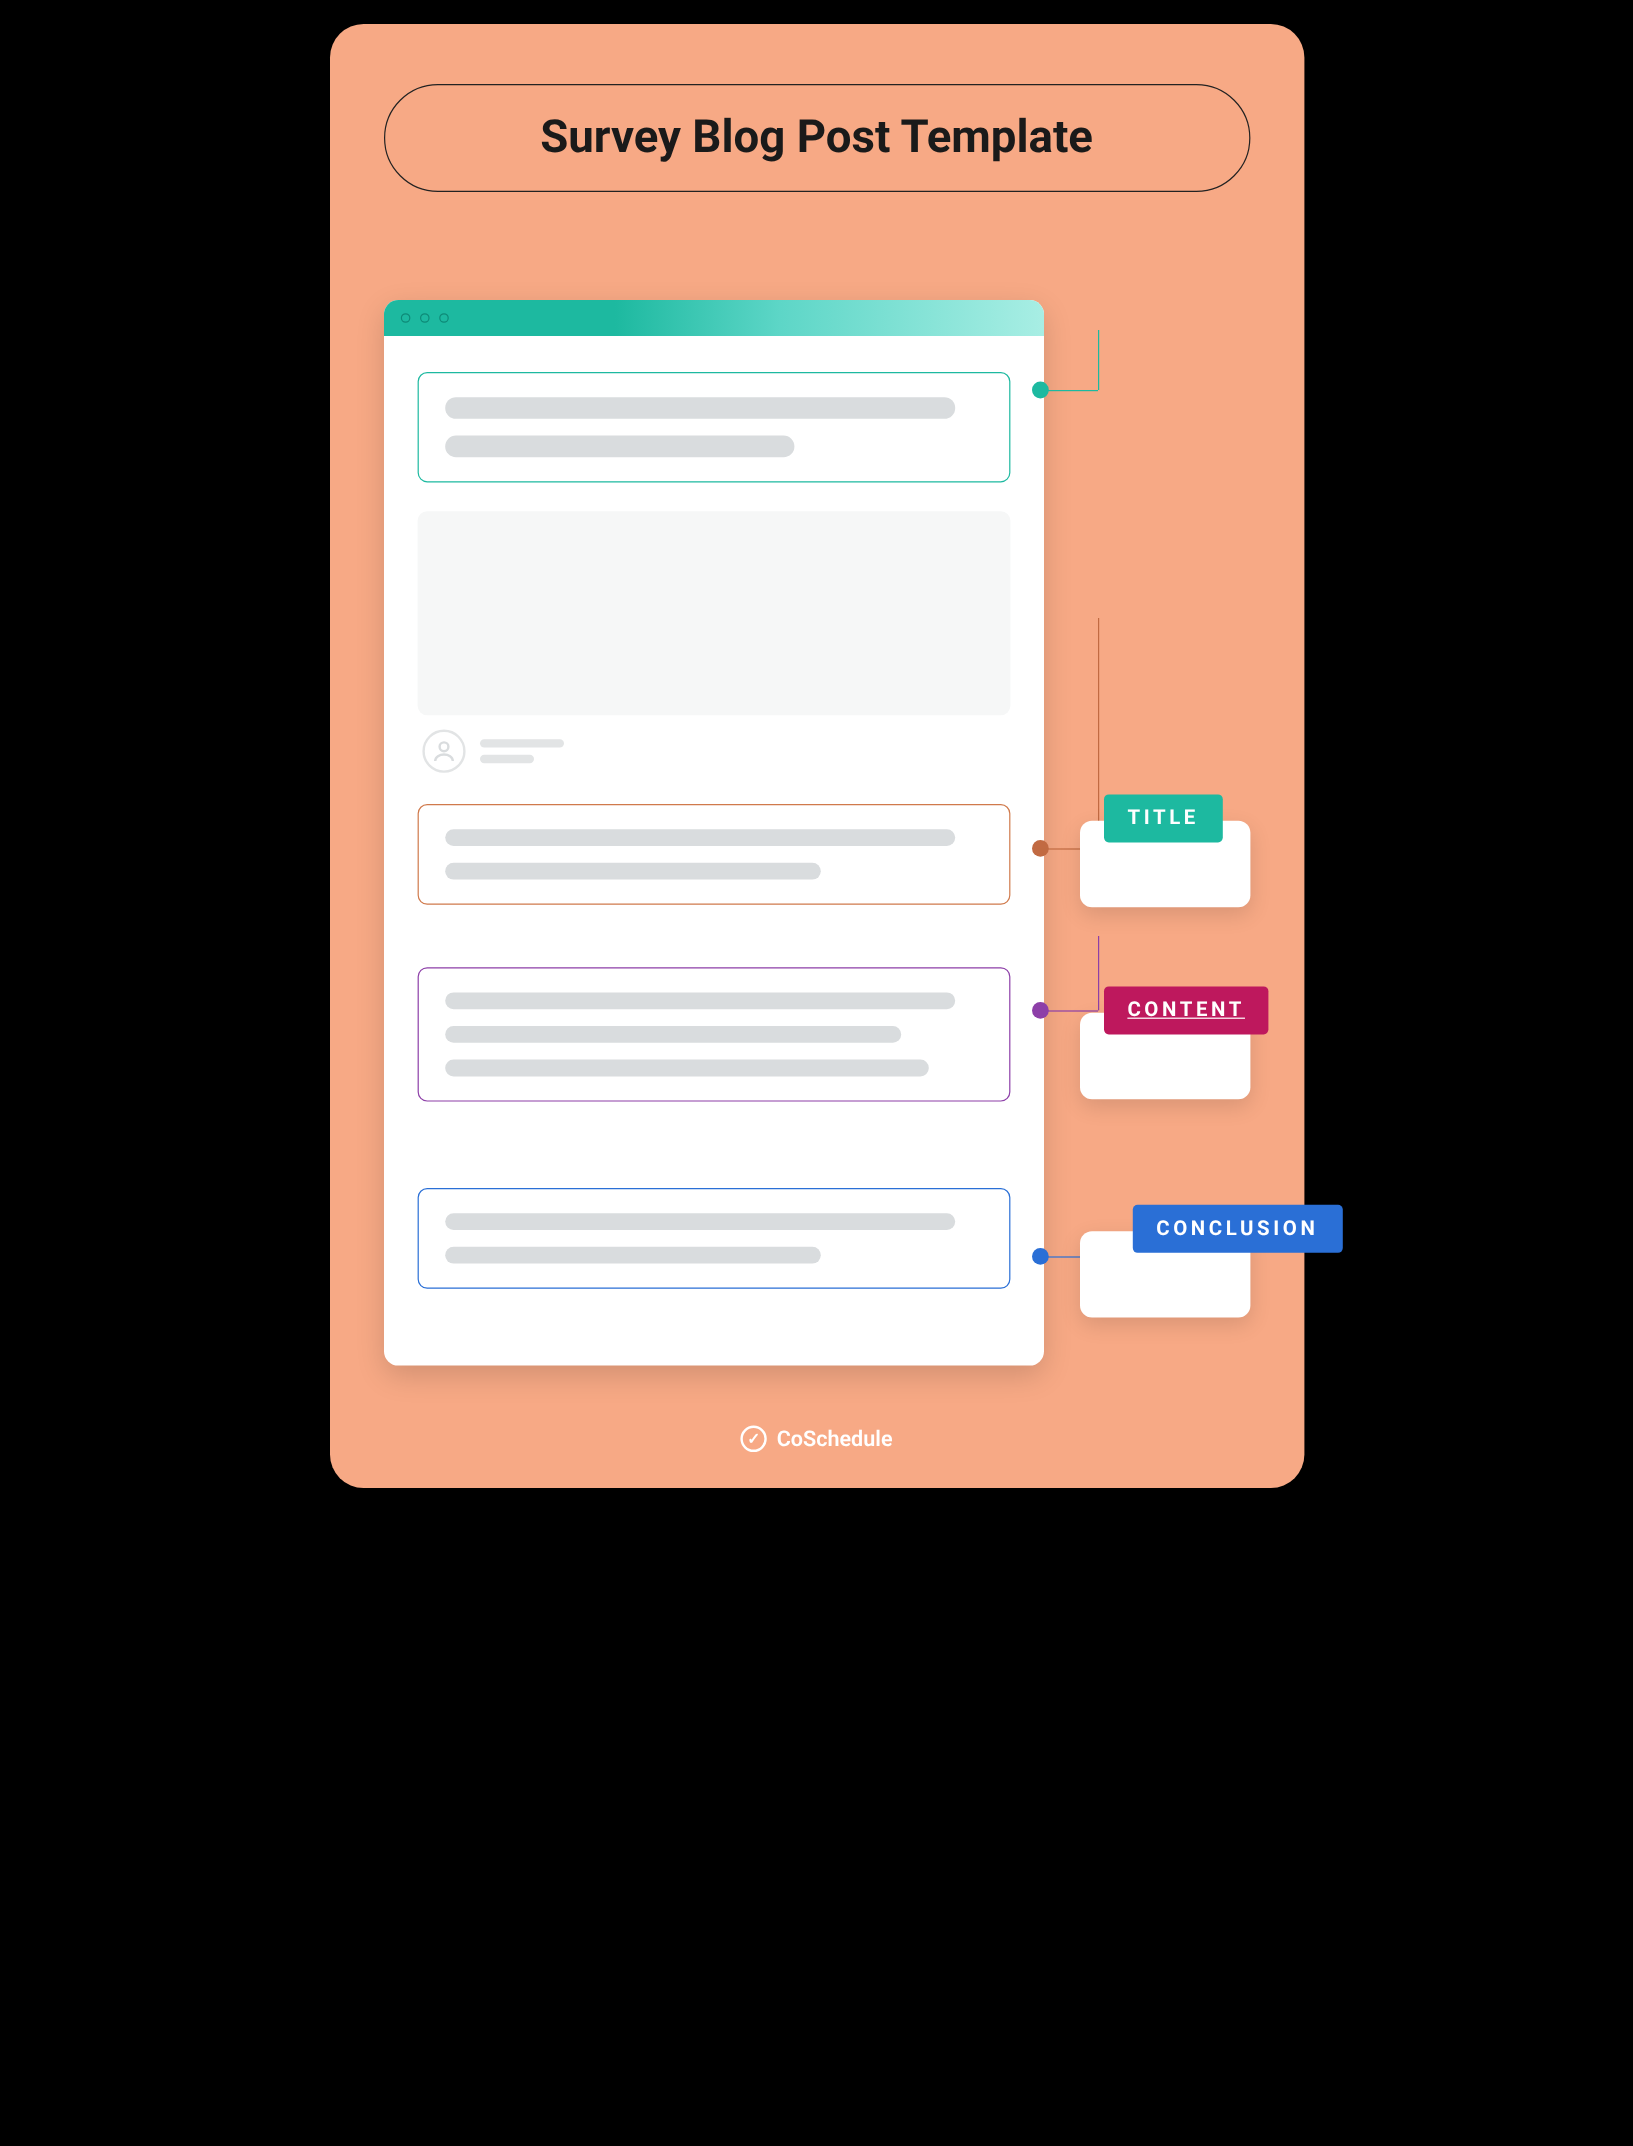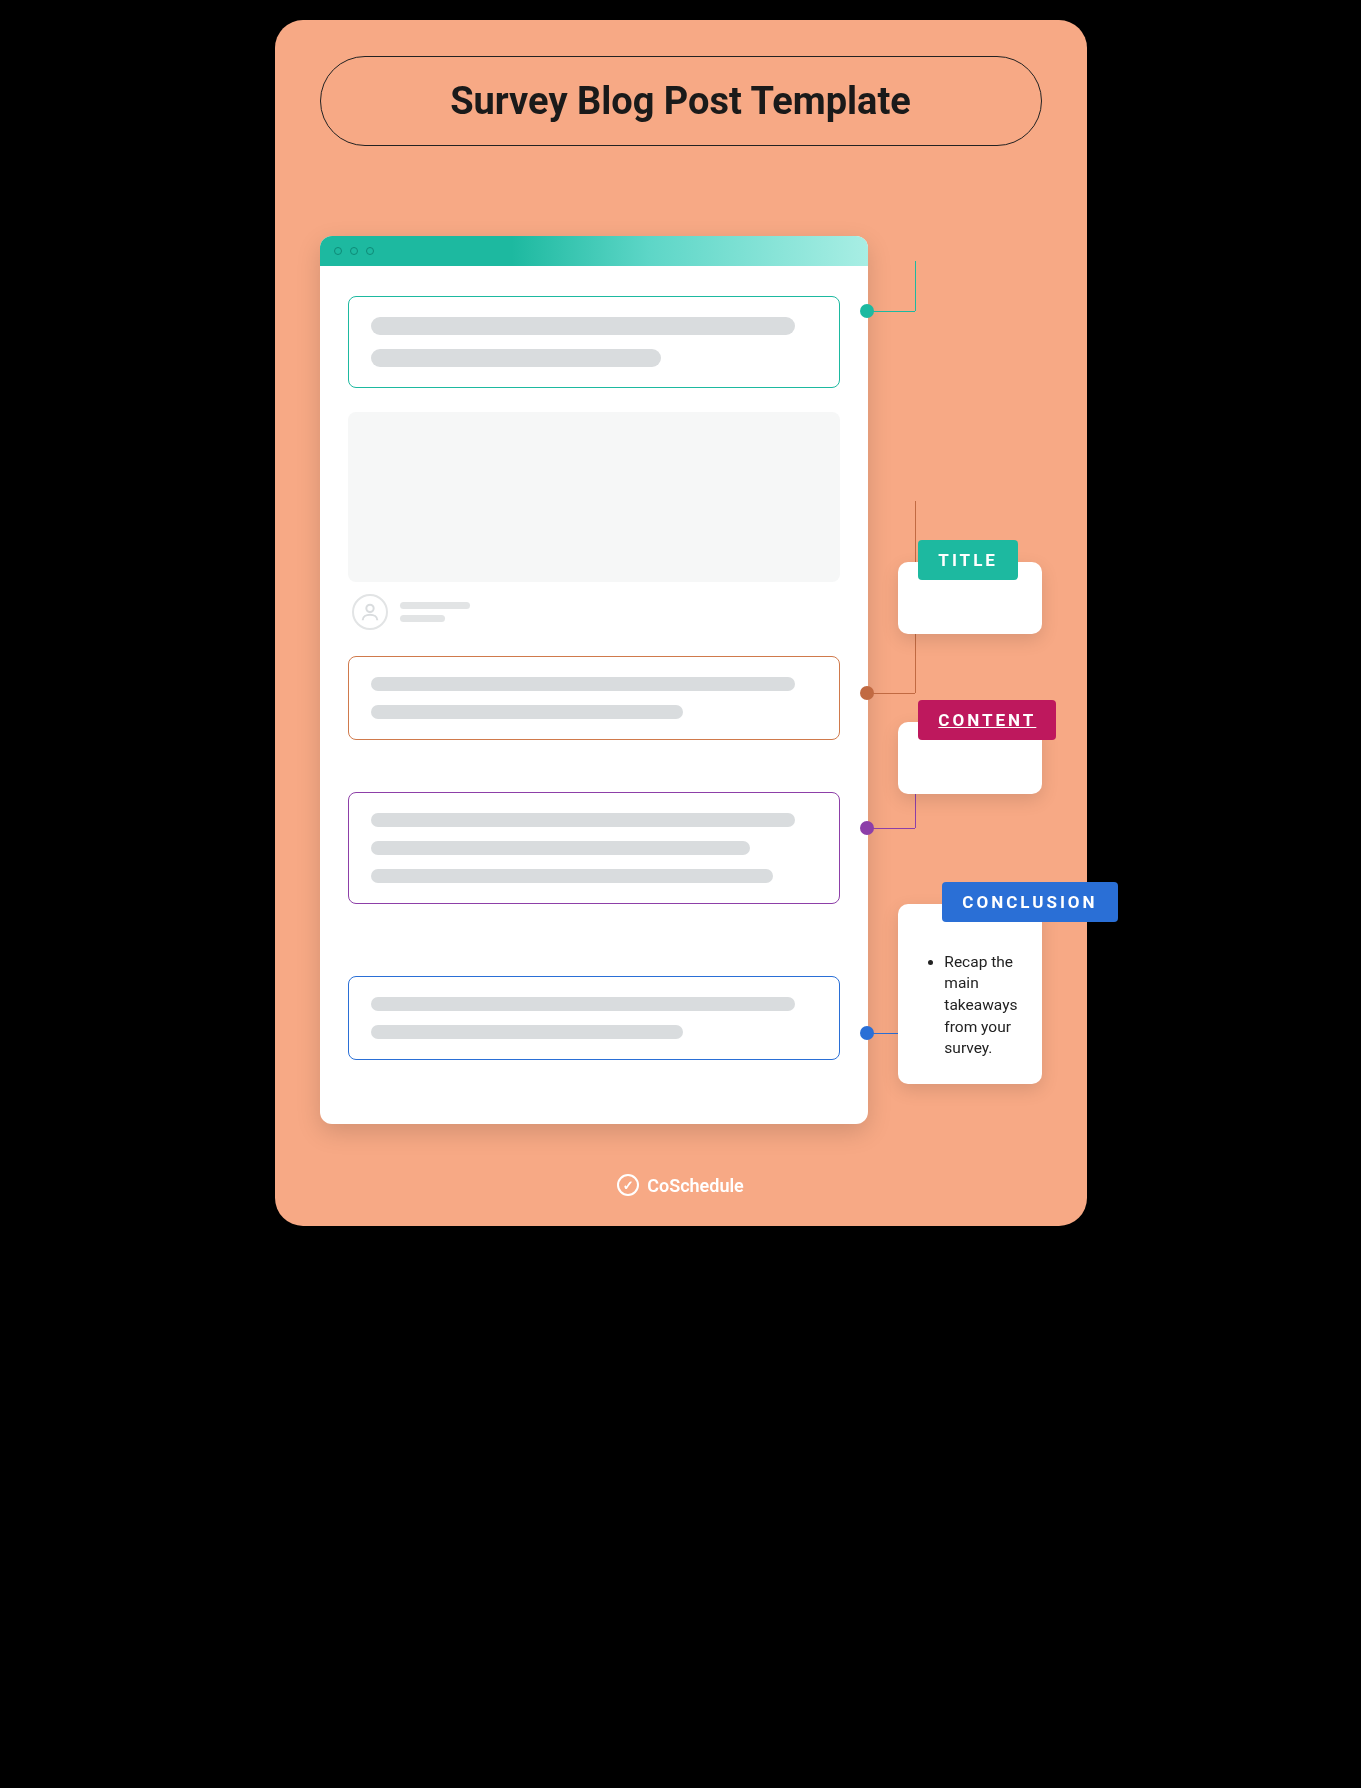--- a/index.html
+++ b/index.html
@@ -9,21 +9,21 @@
     display: flex;
     justify-content: center;
     align-items: flex-start;
     min-height: 100vh;
     padding: 20px;
   }
   .frame {
     background: #f7a985;
     width: 812px;
     border-radius: 28px;
-    padding: 36px 45px 30px 45px;
+    padding: 50px 45px 30px 45px;
     position: relative;
     box-shadow: 0 0 30px rgba(0,0,0,0.5);
   }
   .title-pill {
     border: 1.5px solid #222;
     border-radius: 60px;
     padding: 22px 40px;
     text-align: center;
     margin-bottom: 90px;
   }
@@ -257,23 +257,20 @@
         <div class="callout-label lbl-title">TITLE</div>
       </div>
 
 
       <div class="callout spacer-3">
         <div class="callout-label lbl-content">CONTENT</div>
       </div>
 
       <div class="callout spacer-4">
         <div class="callout-label lbl-conc">CONCLUSION</div>
-        <ul>
-          <li>Recap the main takeaways from your survey.</li>
-        </ul>
       </div>
 
     </div>
   </div>
 
   <div class="footer-brand">
     <span class="brand-icon">✓</span>
     <span>CoSchedule</span>
   </div>
 

